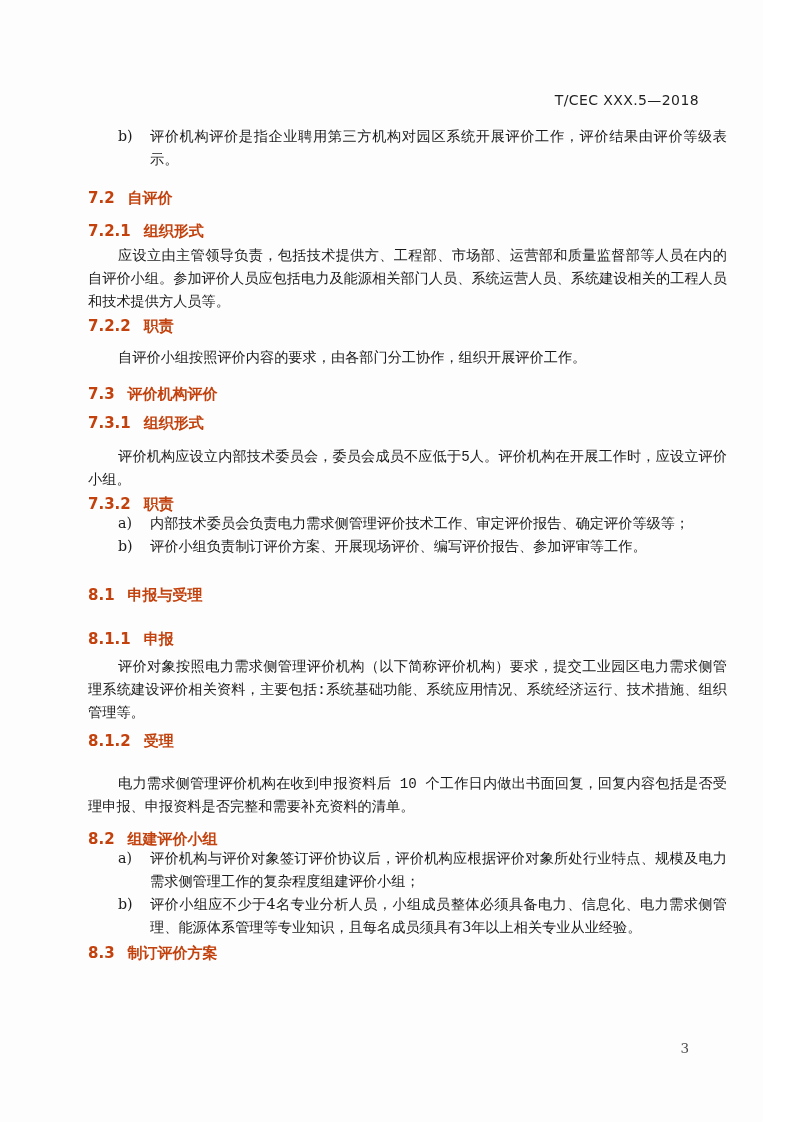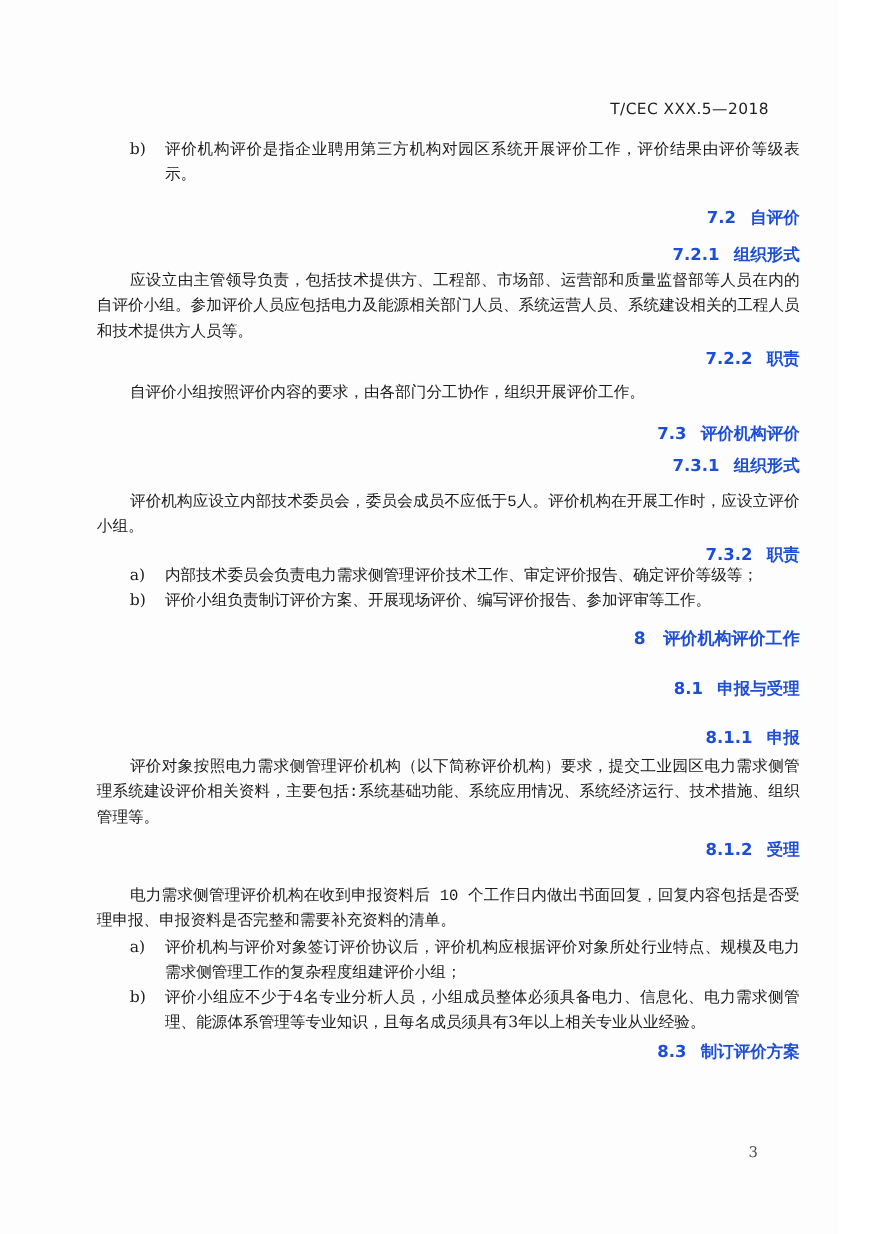--- a/index.html
+++ b/index.html
@@ -16,22 +16,22 @@
     font-family:"DejaVu Sans","Liberation Sans",sans-serif;
     font-size:14px;letter-spacing:.4px;color:#1f1f1f;
   }
   .content{
     position:absolute;left:88px;top:120px;width:639px;
     font-size:14.2px;line-height:23px;
     text-align:justify;
   }
   .h{
     font-family:"DejaVu Sans","Liberation Sans",sans-serif;
-    font-weight:bold;color:#1d4ed8;
-    margin:0;font-size:15px;line-height:16px;text-align:right;
+    font-weight:bold;color:#c2410c;
+    margin:0;font-size:15px;line-height:16px;text-align:left;
   }
   .h .num{margin-right:13px;}
   .h-main{font-size:15.5px;line-height:17px;}
   .h-main .num{margin-right:16px;}
   .para{margin:0;text-indent:2.12em;font-family:Liberation Mono, monospace;}
   .lead{margin:0;text-indent:2.12em;}
   .li{display:flex;margin:0;padding-left:30px;}
   .li .marker{flex:0 0 32px;}
   .li .li-text{flex:1;text-align:justify;}
   .page-number{
@@ -82,38 +82,38 @@
     </h4>
     <div class="li">
       <span class="marker">a)</span>
       <div class="li-text">内部技术委员会负责电力需求侧管理评价技术工作、审定评价报告、确定评价等级等；</div>
     </div>
     <div class="li">
       <span class="marker">b)</span>
       <div class="li-text">评价小组负责制订评价方案、开展现场评价、编写评价报告、参加评审等工作。</div>
     </div>
 
-    <h2 class="h h-main" style="margin-top:14px">
-      <span class="num">8</span><span>评价机构评价工作</span>
-    </h2>
 
     <h3 class="h" style="margin-top:29px">
       <span class="num">8.1</span><span>申报与受理</span>
     </h3>
 
     <h4 class="h" style="margin-top:28px">
       <span class="num">8.1.1</span><span>申报</span>
     </h4>
     <p class="para" style="margin-top:9px">评价对象按照电力需求侧管理评价机构（以下简称评价机构）要求，提交工业园区电力需求侧管理系统建设评价相关资料，主要包括:系统基础功能、系统应用情况、系统经济运行、技术措施、组织管理等。</p>
 
     <h4 class="h" style="margin-top:8px">
       <span class="num">8.1.2</span><span>受理</span>
     </h4>
     <p class="para" style="margin-top:24px">电力需求侧管理评价机构在收到申报资料后 10 个工作日内做出书面回复，回复内容包括是否受理申报、申报资料是否完整和需要补充资料的清单。</p>
 
+    <h3 class="h" style="margin-top:12px">
+      <span class="num">8.2</span><span>组建评价小组</span>
+    </h3>
     <div class="li">
       <span class="marker">a)</span>
       <div class="li-text">评价机构与评价对象签订评价协议后，评价机构应根据评价对象所处行业特点、规模及电力需求侧管理工作的复杂程度组建评价小组；</div>
     </div>
     <div class="li">
       <span class="marker">b)</span>
       <div class="li-text">评价小组应不少于4名专业分析人员，小组成员整体必须具备电力、信息化、电力需求侧管理、能源体系管理等专业知识，且每名成员须具有3年以上相关专业从业经验。</div>
     </div>
 
     <h3 class="h" style="margin-top:6px">

